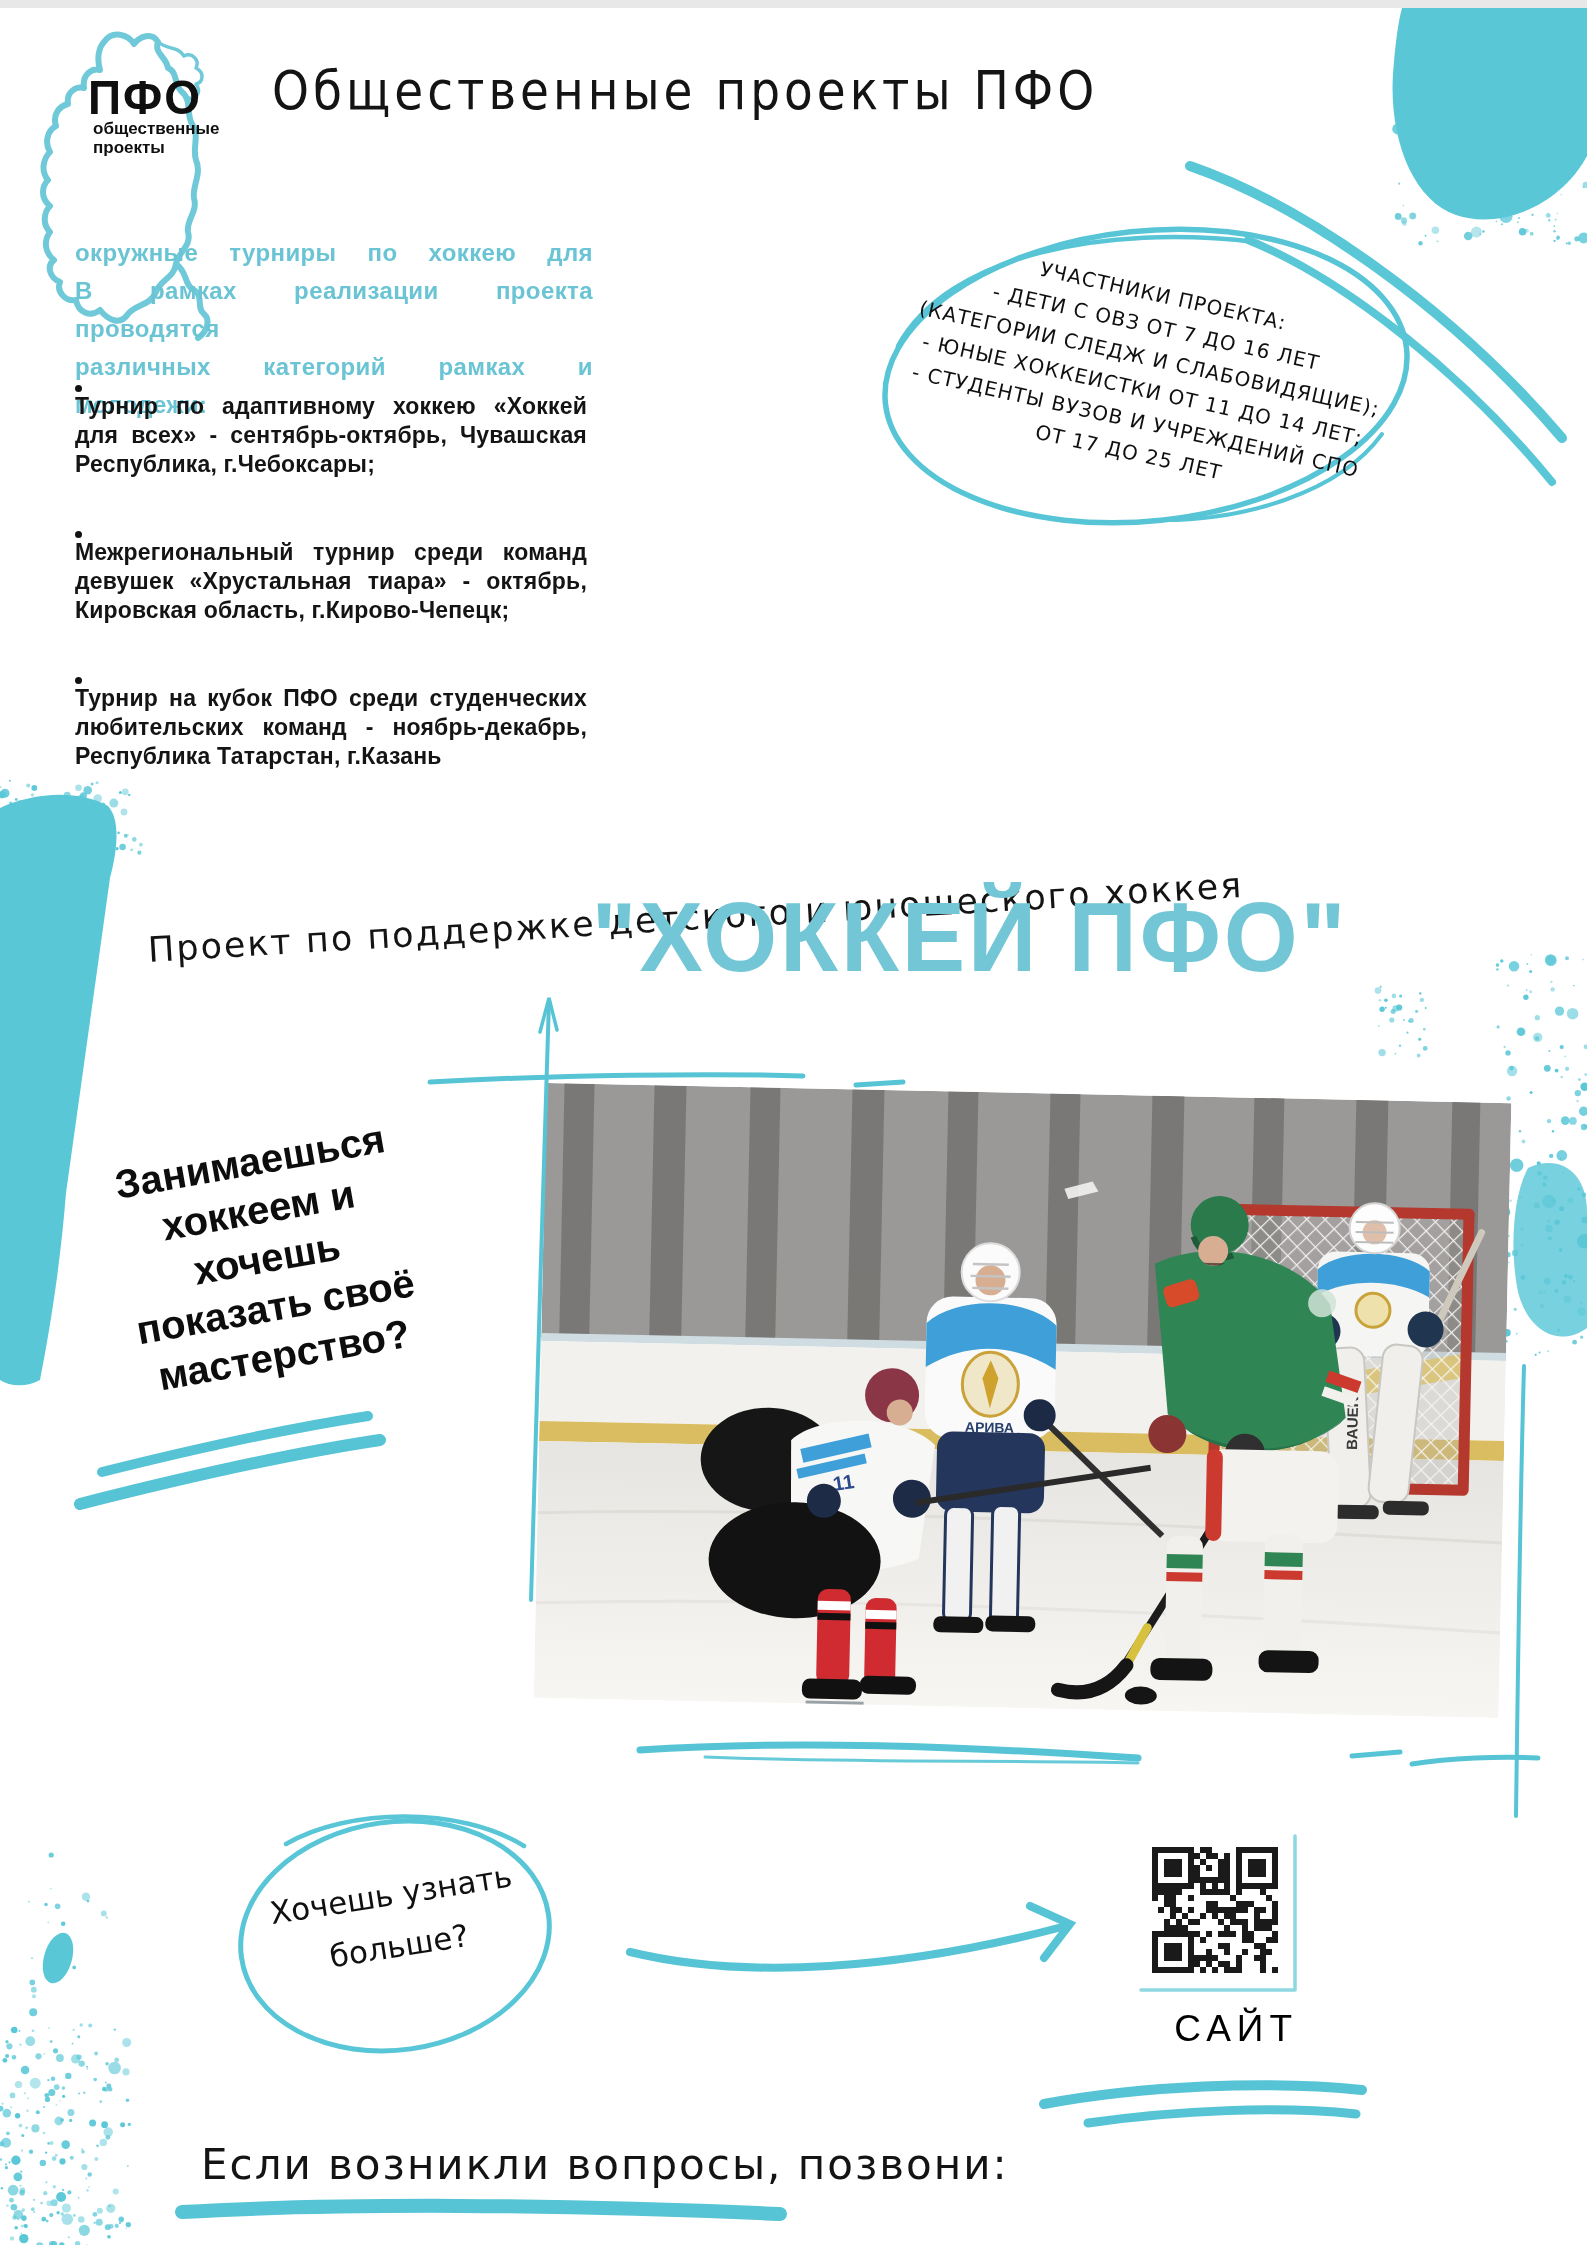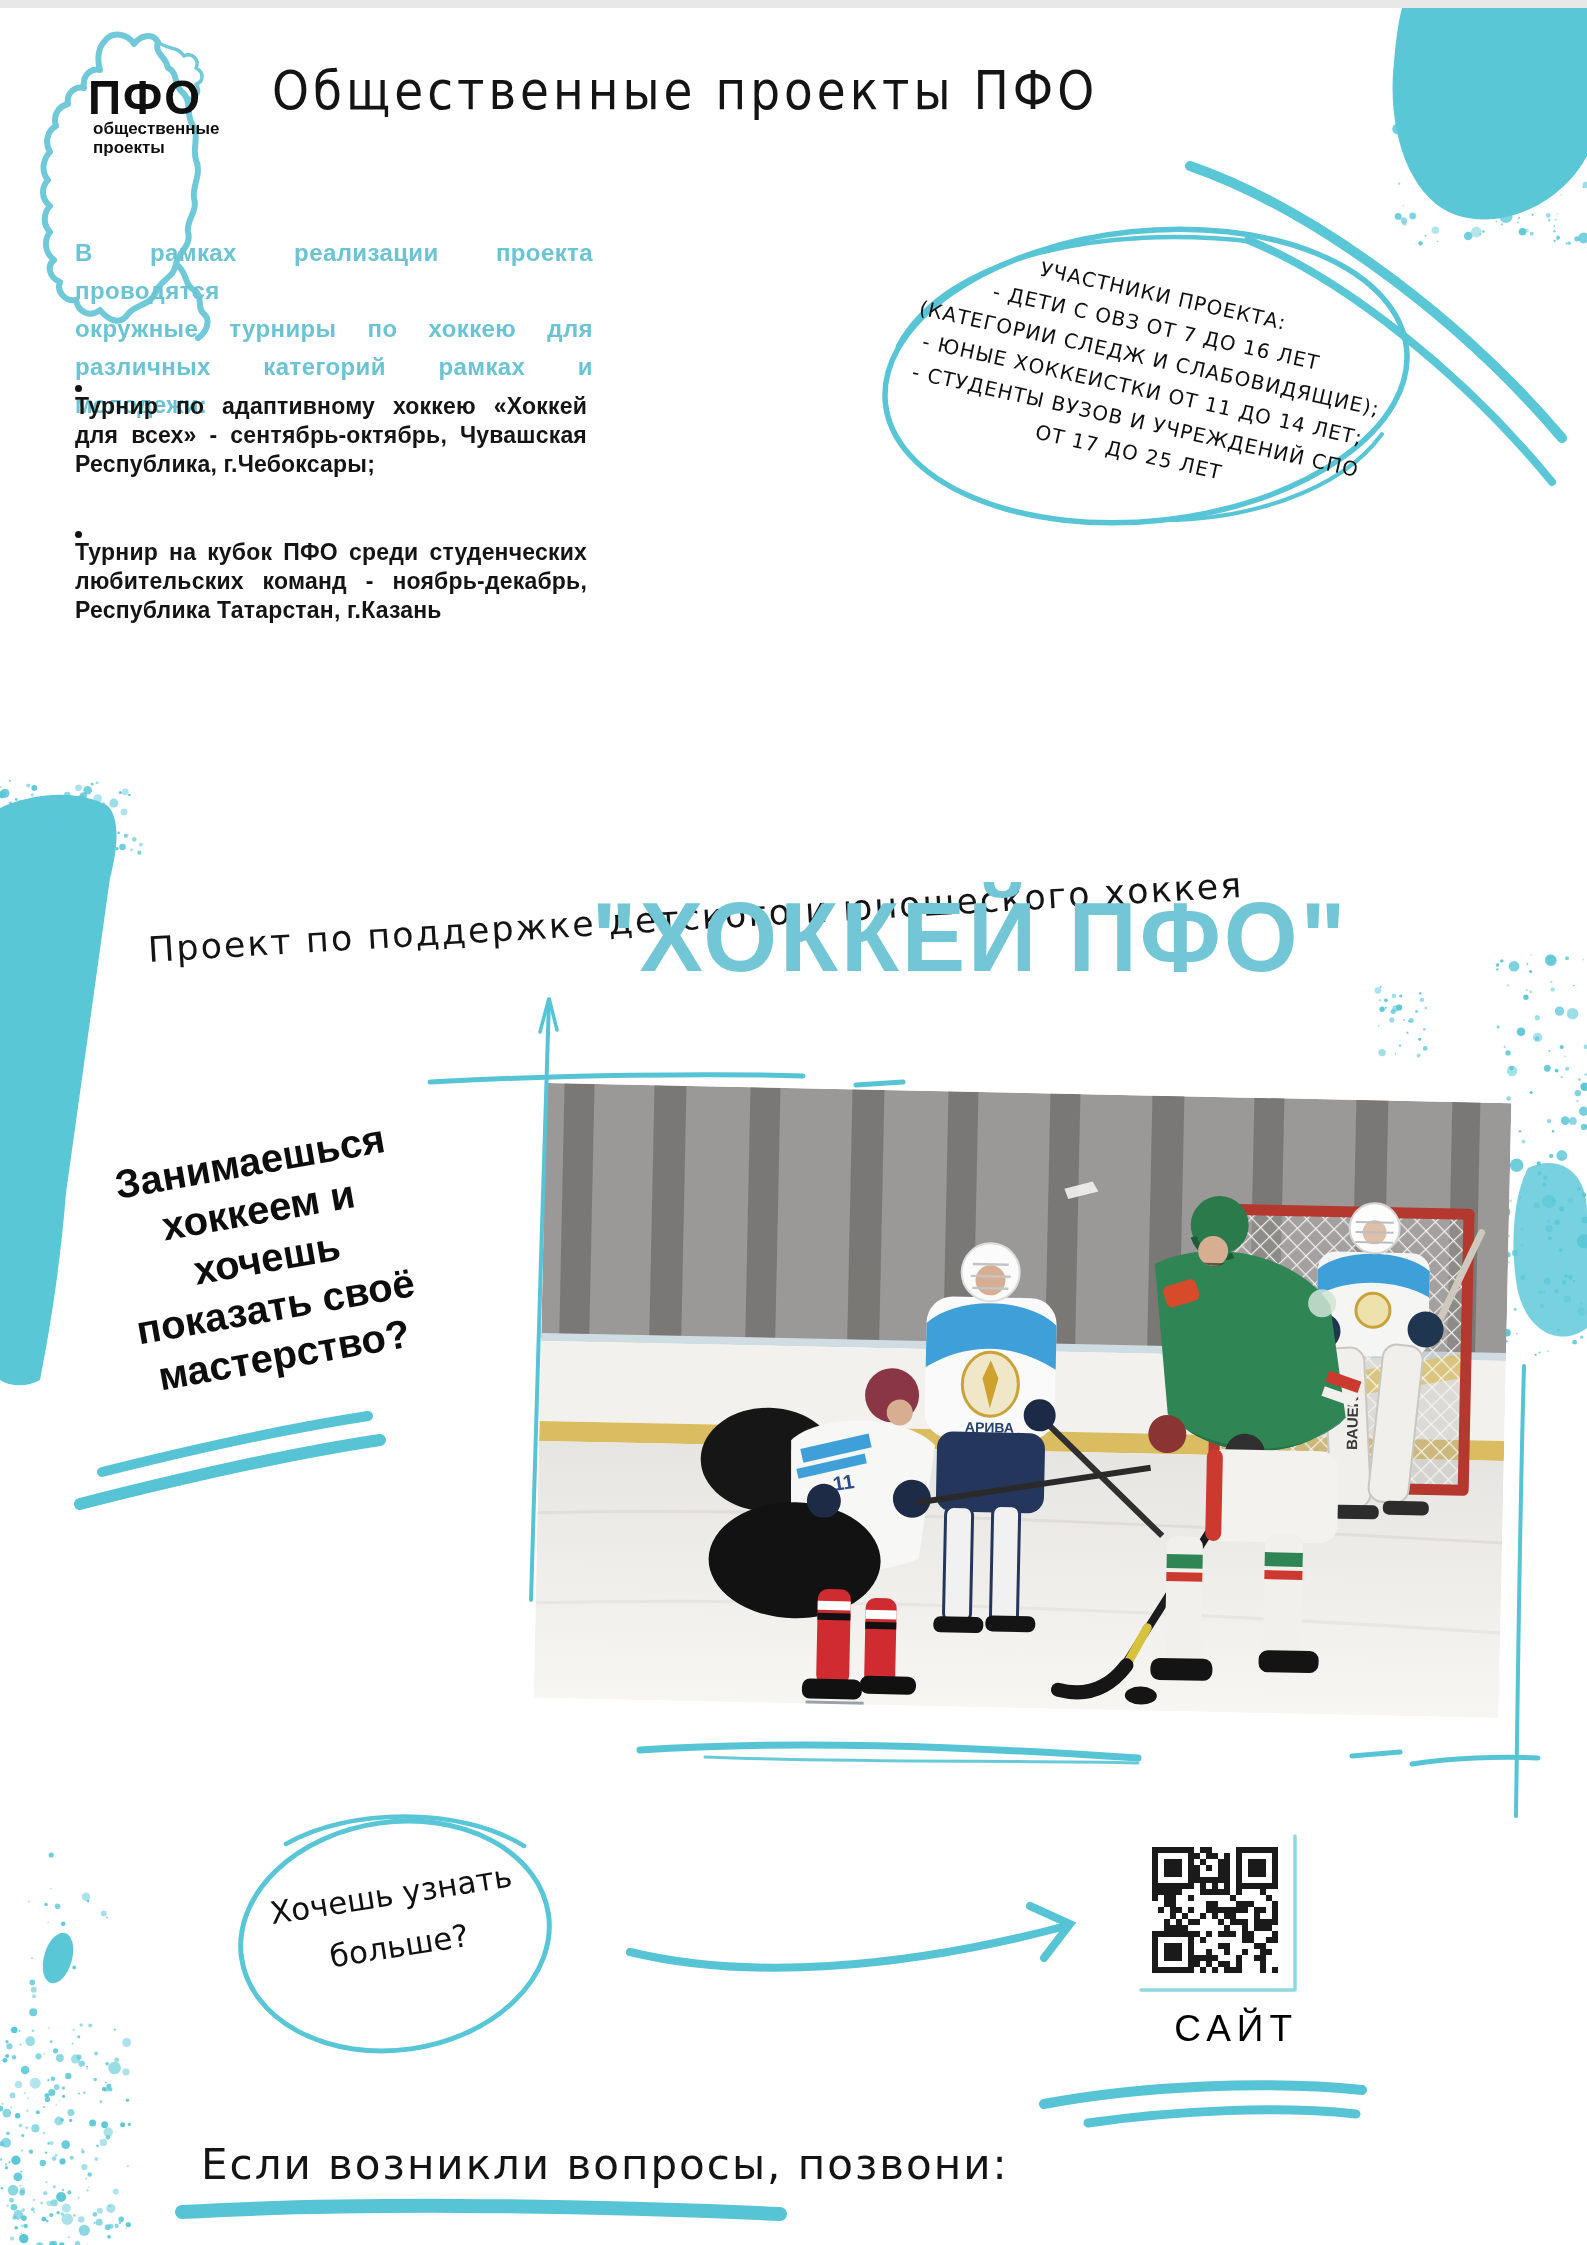--- a/index.html
+++ b/index.html
@@ -583,29 +583,33 @@
   </svg>
   <div class="abs logo-abbr" style="left:88px;top:62px;z-index:3">ПФО</div>
   <div class="abs logo-sub" style="left:93px;top:112px;z-index:3">
     <div>общественные</div>
     <div>проекты</div>
   </div>
 
   <div class="abs hand page-title" style="left:272px;top:52px;z-index:3">Общественные проекты ПФО</div>
 
   <div class="abs" style="left:75px;top:226px;z-index:3">
+    <div class="intro-line rounded">окружные турниры по хоккею для</div>
     <div class="intro-line rounded">В рамках реализации проекта проводятся</div>
-    <div class="intro-line rounded">окружные турниры по хоккею для</div>
     <div class="intro-line rounded">различных категорий рамках и молодежи:</div>
   </div>
 
   <div class="abs" style="left:75px;top:366px;z-index:3">
     <div class="tournament">
       <span class="bullet-dot"></span>
       <span class="txt">Турнир по адаптивному хоккею «Хоккей для всех» - сентябрь-октябрь, Чувашская Республика, г.Чебоксары;</span>
+    </div>
+    <div class="tournament">
+      <span class="bullet-dot"></span>
+      <span class="txt">Межрегиональный турнир среди команд девушек «Хрустальная тиара» - октябрь, Кировская область, г.Кирово-Чепецк;</span>
     </div>
     <div class="tournament">
       <span class="bullet-dot"></span>
       <span class="txt">Турнир на кубок ПФО среди студенческих любительских команд - ноябрь-декабрь, Республика Татарстан, г.Казань</span>
     </div>
   </div>
 
   <div class="abs" style="left:862px;top:212px;width:568px;height:318px;z-index:3">
     <svg class="abs" style="left:0;top:0" width="568" height="318" viewBox="0 0 568 318">
       <ellipse cx="284" cy="156" rx="262" ry="145" transform="rotate(-6 284 156)" fill="none" stroke="#57c5d5" stroke-width="5.5"></ellipse>

